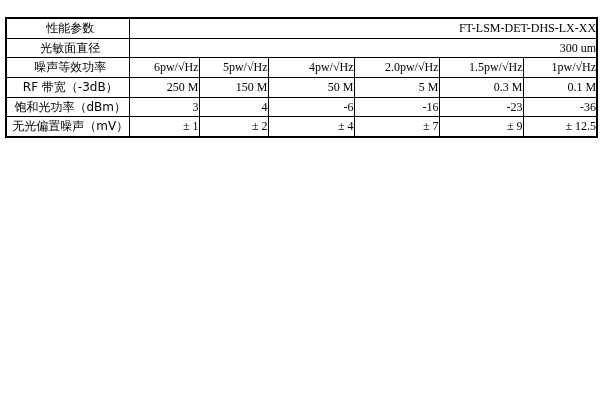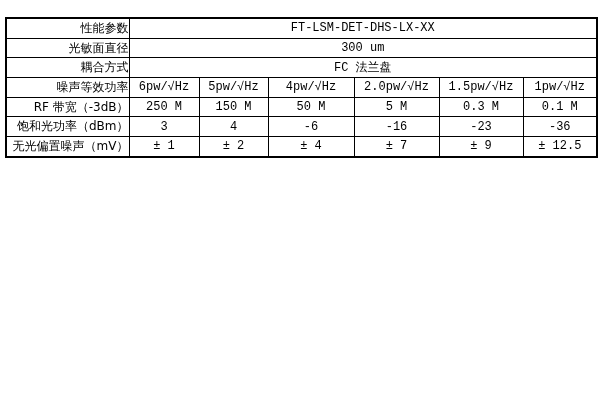--- a/index.html
+++ b/index.html
@@ -22,28 +22,28 @@
   .spec-table td {
     border: 1px solid #000000;
     height: 18.7px;
     padding: 0;
     font-size: 12px;
     color: #000000;
     white-space: nowrap;
     overflow: hidden;
   }
   td.lbl {
-    text-align: right;
+    text-align: center;
     padding-left: 5px;
     font-family: "DejaVu Sans", "Liberation Sans", sans-serif;
     font-size: 12px;
   }
   td.val {
-    text-align: center;
-    font-family: Liberation Mono, monospace;
+    text-align: right;
+    font-family: Liberation Serif, serif;
   }
 </style>
 </head>
 <body>
 
 <table class="spec-table">
   <colgroup>
     <col style="width:123px">
     <col style="width:70px">
     <col style="width:69px">
@@ -54,24 +54,20 @@
   </colgroup>
 
   <tbody>
       <tr>
     <td class="lbl">性能参数</td>
     <td class="val" colspan="6">FT-LSM-DET-DHS-LX-XX</td>
   </tr>
   <tr>
     <td class="lbl">光敏面直径</td>
     <td class="val" colspan="6">300 um</td>
-  </tr>
-  <tr>
-    <td class="lbl">耦合方式</td>
-    <td class="val" colspan="6">FC 法兰盘</td>
   </tr>
 
   <tr>
     <td class="lbl">噪声等效功率</td>
     <td class="val">6pw/√Hz</td>
     <td class="val">5pw/√Hz</td>
     <td class="val">4pw/√Hz</td>
     <td class="val">2.0pw/√Hz</td>
     <td class="val">1.5pw/√Hz</td>
     <td class="val">1pw/√Hz</td>

